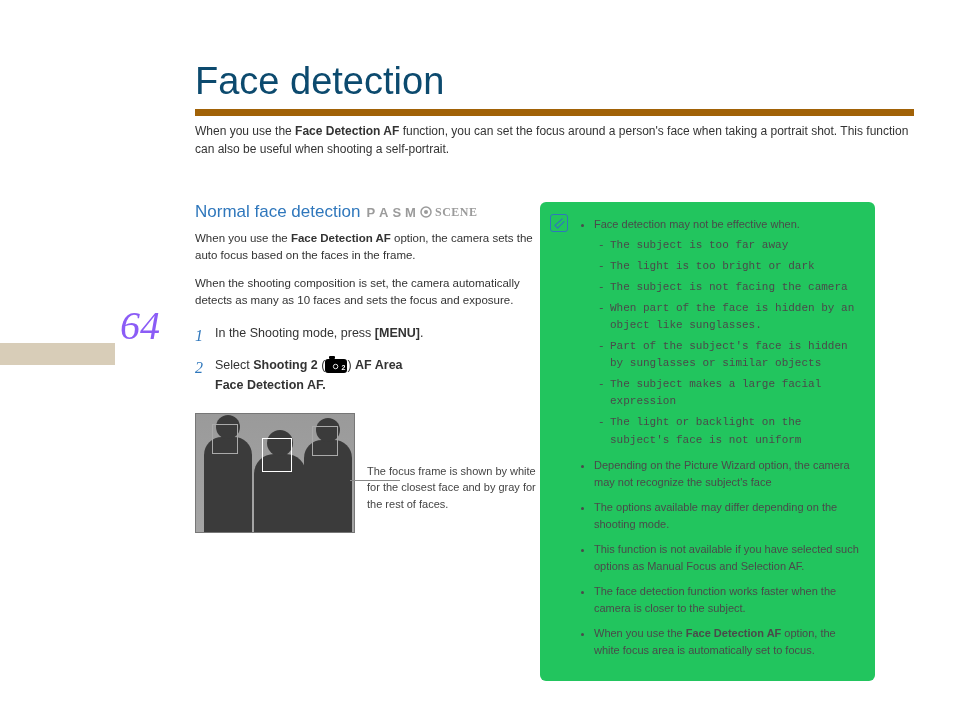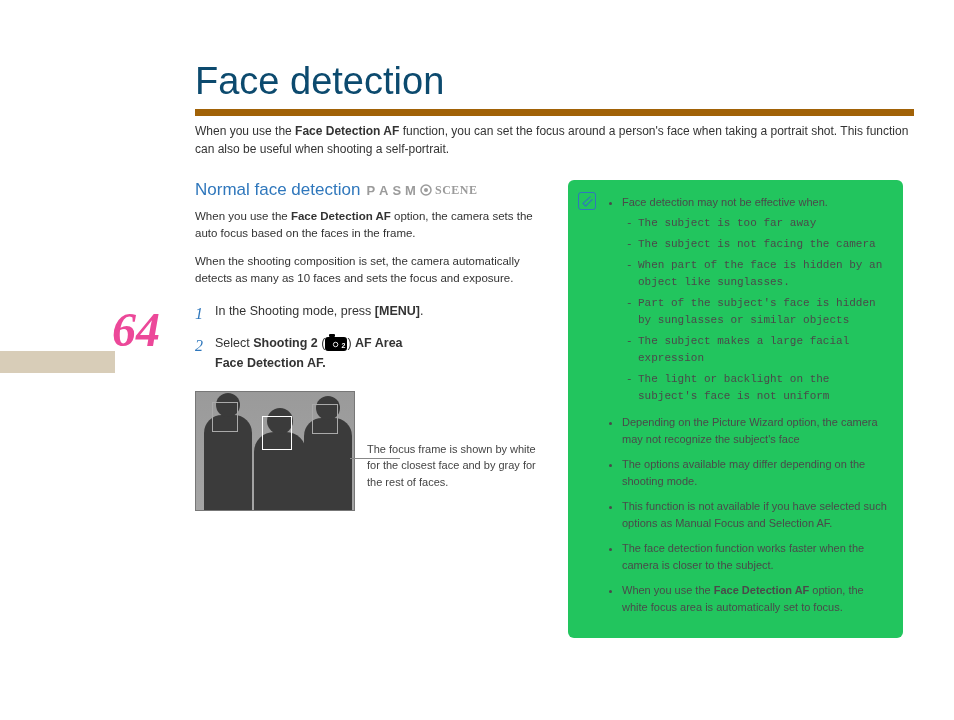--- a/index.html
+++ b/index.html
@@ -27,22 +27,21 @@
   .intro {
     font-size: 12px;
     line-height: 1.5;
     color: #333;
     border-top: 7px solid #a16207;
     padding-top: 6px;
     max-width: 720px;
   }
   .columns {
     display: flex;
-    gap: 28px;
-    margin-top: 22px;
+    margin-top: 44px;
   }
   .left-col { width: 345px; flex-shrink:0; }
   .right-col { width: 335px; flex-shrink:0; }
   .subhead {
     color: #2f77bc;
     font-size: 17px;
     font-weight: 400;
     display: flex;
     align-items: center;
     gap: 6px;
@@ -94,21 +93,21 @@
   .note-box > ul > li { margin-bottom:8px; }
   .sublist { list-style:none; padding-left:4px; margin-top:4px;}
   .sublist li { position:relative; padding-left:12px; margin-bottom:4px;font-family:Liberation Mono, monospace;}
   .sublist li::before { content:"-"; position:absolute; left:0; top:0; }
 
   
   .page-tab {
     position:absolute; left:0; top:302px; width:170px; text-align:right;
   }
   .page-tab .num {
-    font-family:"Times New Roman", serif; font-style:italic; font-size:48px; color:#ec4899; font-weight:700;
+    font-family:"Times New Roman", serif; font-style:italic; font-size:40px; color:#8b5cf6; font-weight:400;
     display:block; padding-right:10px;
   }
   .page-tab .bar { width:115px; height:22px; background:#d8cdb8; margin-top:-6px;}
 
   
   .person { position:absolute; bottom:0; background:#3b3b3b;}
   .p1 { left:8px; width:48px; height:95px; border-radius:18px 18px 0 0;}
   .p1::before{content:"";position:absolute;top:-22px;left:12px;width:24px;height:24px;background:#3b3b3b;border-radius:50%;}
   .p2 { left:58px; width:52px; height:78px; border-radius:20px 20px 0 0;}
   .p2::before{content:"";position:absolute;top:-24px;left:13px;width:26px;height:26px;background:#3b3b3b;border-radius:50%;}
@@ -196,20 +195,21 @@
         <span class="note-icon">
           <svg viewBox="0 0 12 12">
               <path d="M1 8 L4 11 M1 8 L9 1 M4 11 L11 4" stroke="#2f77bc" stroke-width="1.3" fill="none" stroke-linecap="round"></path>
             </svg>
         </span>
         <ul>
           <li>
             <span>Face detection may not be effective when.</span>
             <ul class="sublist">
               <li>The subject is too far away</li>
+              <li>The light is too bright or dark</li>
               <li>The subject is not facing the camera</li>
               <li>When part of the face is hidden by an object like sunglasses.</li>
               <li>Part of the subject's face is hidden by sunglasses or similar objects</li>
               <li>The subject makes a large facial expression</li>
               <li>The light or backlight on the subject's face is not uniform</li>
             </ul>
           </li>
           <li>Depending on the Picture Wizard option, the camera may not recognize the subject's face</li>
           <li>The options available may differ depending on the shooting mode.</li>
           <li>This function is not available if you have selected such options as Manual Focus and Selection AF.</li>

